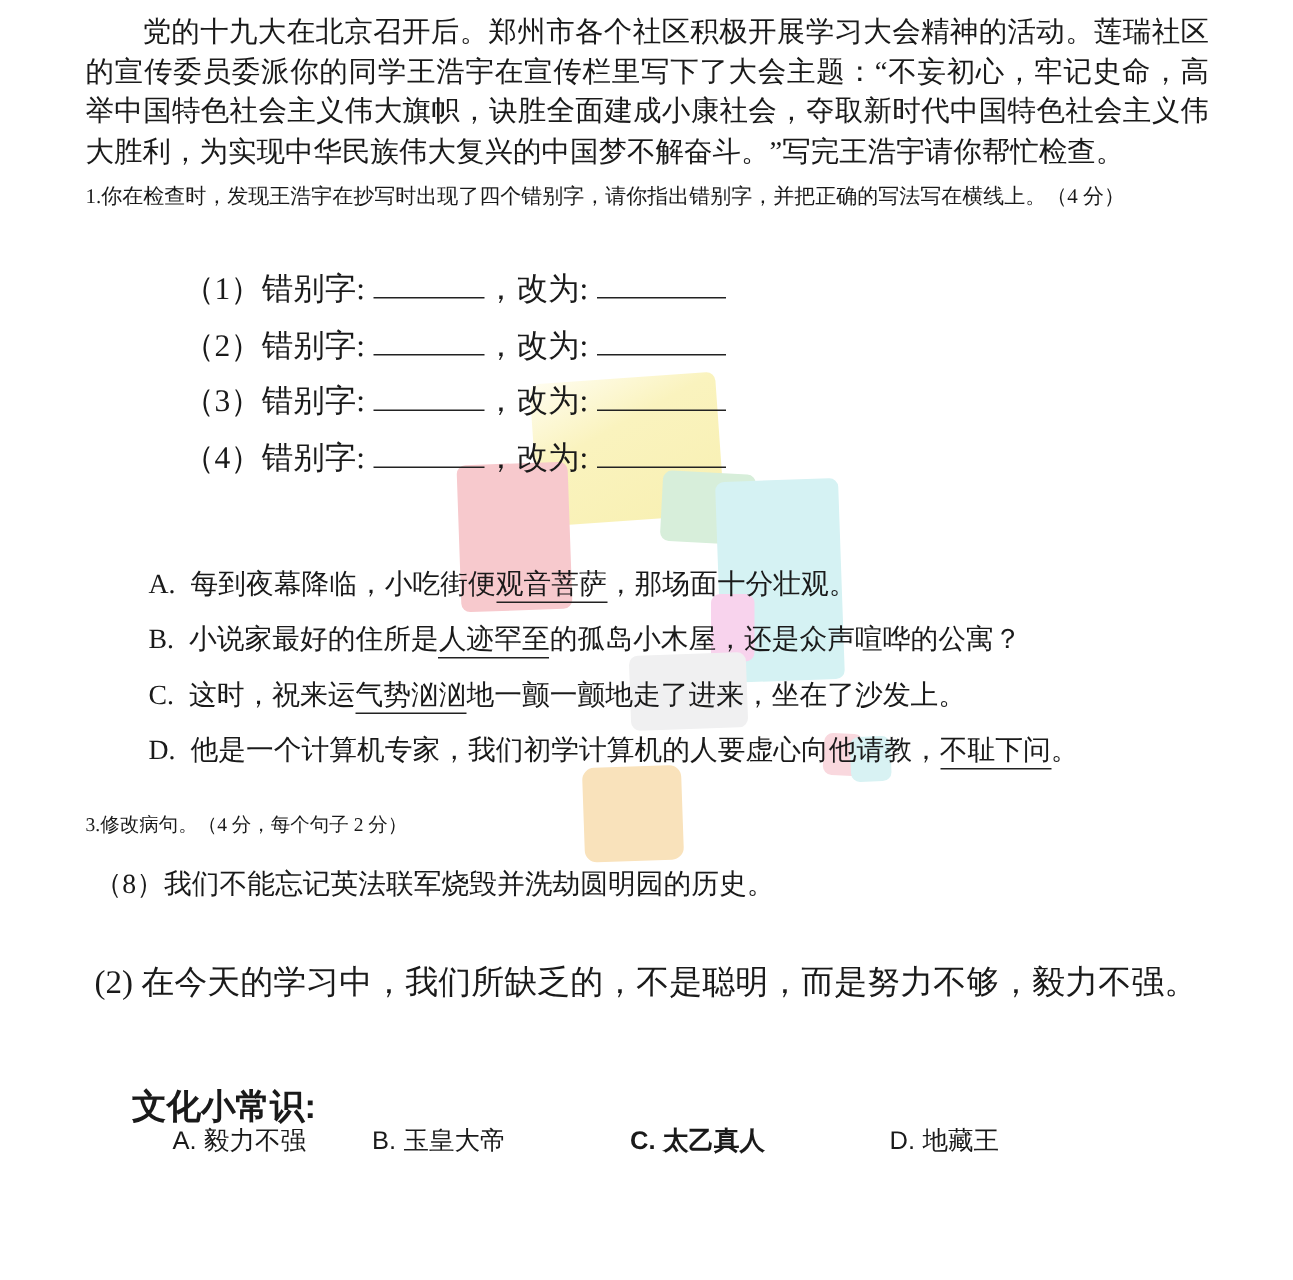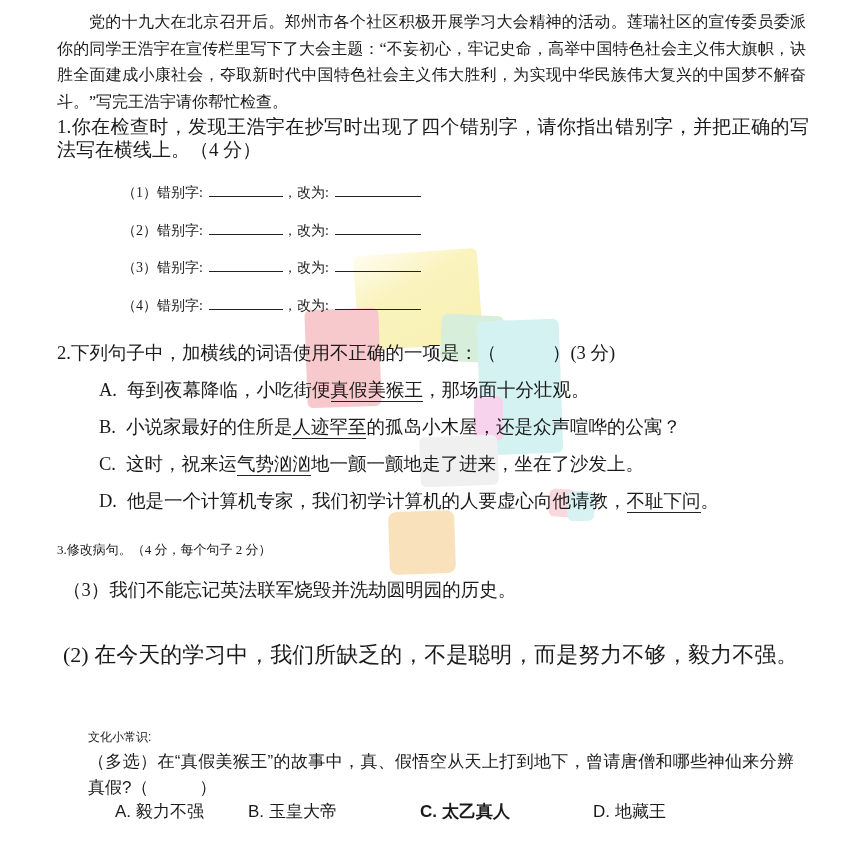--- a/index.html
+++ b/index.html
@@ -20,47 +20,47 @@
   .note-3{left:479px;top:320px;width:82px;height:134px;transform:rotate(-2deg);}
   .note-4{left:474px;top:396px;width:29px;height:45px;}
   .note-5{left:420px;top:436px;width:78px;height:50px;transform:rotate(-2deg);}
   .note-6{left:389px;top:511px;width:66px;height:63px;transform:rotate(-2deg);border-radius:8px;}
   .note-7{left:549px;top:489px;width:26px;height:28px;transform:rotate(3deg);}
   .note-8{left:567px;top:491px;width:27px;height:30px;transform:rotate(-2deg);}
   
   .txt{position:absolute;z-index:2;}
   .intro{
     top:9px;left:57px;width:749px;
-    font-size:16px;line-height:26.5px;
+    font-size:19px;line-height:26.5px;
     text-align:justify;text-indent:2em;
   }
   .q1-prompt{
     top:115px;left:57px;width:752px;
-    font-size:19px;line-height:23px;text-align:justify;
+    font-size:14px;line-height:33px;text-align:justify;
   }
-  .q1-items{top:174px;left:122px;font-size:14px;}
+  .q1-items{top:174px;left:122px;font-size:21px;}
   .q1-item{line-height:37.5px;height:37.5px;white-space:nowrap;}
   .blank{display:inline-block;border-bottom:1.5px solid #222;height:18px;vertical-align:baseline;}
   .blank-1{width:74px;margin-left:6px;}
   .blank-2{width:86px;margin-left:6px;}
   .q2-prompt{top:342px;left:57px;font-size:18.5px;line-height:22px;white-space:nowrap;}
   .q2-options{top:372px;left:99px;font-size:18.5px;}
   .q2-option{line-height:37px;height:37px;white-space:nowrap;}
   .opt-letter{margin-right:10px;}
   .ul{border-bottom:1.5px solid #222;padding-bottom:1px;}
   .q3-prompt{top:539px;left:57px;font-size:13px;line-height:22px;white-space:nowrap;}
   .q3-item1{top:579px;left:63px;font-size:18.5px;line-height:22px;white-space:nowrap;}
   .q3-item2{top:644px;left:63px;font-size:22px;line-height:22px;white-space:nowrap;}
   
   .culture{
     top:725px;left:88px;width:706px;
     font-family:"Liberation Sans","DejaVu Sans",sans-serif;
     font-size:17px;
   }
-  .culture-title{font-weight:normal;font-size:12px;line-height:24px;}
+  .culture-title{font-weight:bold;font-size:23px;line-height:24px;}
   .culture-question{line-height:25.5px;text-align:justify;}
   .culture-options{line-height:24px;padding-left:27px;white-space:nowrap;}
   .culture-opt{display:inline-block;}
   .culture-opt:nth-child(1){width:133px;}
   .culture-opt:nth-child(2){width:172px;}
   .culture-opt:nth-child(3){width:173px;font-weight:bold;}
   .culture-opt .c-letter{margin-right:5px;}
 </style>
 </head>
 <body>
@@ -89,42 +89,40 @@
       <span>（2）</span><span>错别字:</span><span class="blank blank-1"></span><span>，改为:</span><span class="blank blank-2"></span>
     </div>
     <div class="q1-item">
       <span>（3）</span><span>错别字:</span><span class="blank blank-1"></span><span>，改为:</span><span class="blank blank-2"></span>
     </div>
     <div class="q1-item">
       <span>（4）</span><span>错别字:</span><span class="blank blank-1"></span><span>，改为:</span><span class="blank blank-2"></span>
     </div>
   </div>
 
-  <div class="txt q2-prompt">2.下列句子中，加横线的词语使用不正确的一项是：（　　　）(3 分)</div>
 
   <div class="txt q2-options">
     <div class="q2-option">
-      <span class="opt-letter">A.</span><span>每到夜幕降临，小吃街便</span><span class="ul">真假美猴王</span><span>，那场面十分壮观。</span>
+      <span class="opt-letter">A.</span><span>每到夜幕降临，小吃街便</span><span class="ul">观音菩萨</span><span>，那场面十分壮观。</span>
     </div>
     <div class="q2-option">
       <span class="opt-letter">B.</span><span>小说家最好的住所是</span><span class="ul">人迹罕至</span><span>的孤岛小木屋，还是众声喧哗的公寓？</span>
     </div>
     <div class="q2-option">
       <span class="opt-letter">C.</span><span>这时，祝来运</span><span class="ul">气势汹汹</span><span>地一颤一颤地走了进来，坐在了沙发上。</span>
     </div>
     <div class="q2-option">
       <span class="opt-letter">D.</span><span>他是一个计算机专家，我们初学计算机的人要虚心向他请教，</span><span class="ul">不耻下问</span><span>。</span>
     </div>
   </div>
 
   <div class="txt q3-prompt">3.修改病句。（4 分，每个句子 2 分）</div>
-  <div class="txt q3-item1">（3）我们不能忘记英法联军烧毁并洗劫圆明园的历史。</div>
+  <div class="txt q3-item1">（8）我们不能忘记英法联军烧毁并洗劫圆明园的历史。</div>
   <div class="txt q3-item2">(2) 在今天的学习中，我们所缺乏的，不是聪明，而是努力不够，毅力不强。</div>
 
   <div class="txt culture">
     <div class="culture-title">文化小常识:</div>
-    <div class="culture-question">（多选）在“真假美猴王”的故事中，真、假悟空从天上打到地下，曾请唐僧和哪些神仙来分辨真假?（　　　）</div>
     <div class="culture-options">
       <span class="culture-opt"><span class="c-letter">A.</span><span>毅力不强</span></span><span class="culture-opt"><span class="c-letter">B.</span><span>玉皇大帝</span></span><span class="culture-opt"><span class="c-letter">C.</span><span>太乙真人</span></span><span class="culture-opt"><span class="c-letter">D.</span><span>地藏王</span></span>
     </div>
   </div>
 
 </div>
 
 </body></html>

